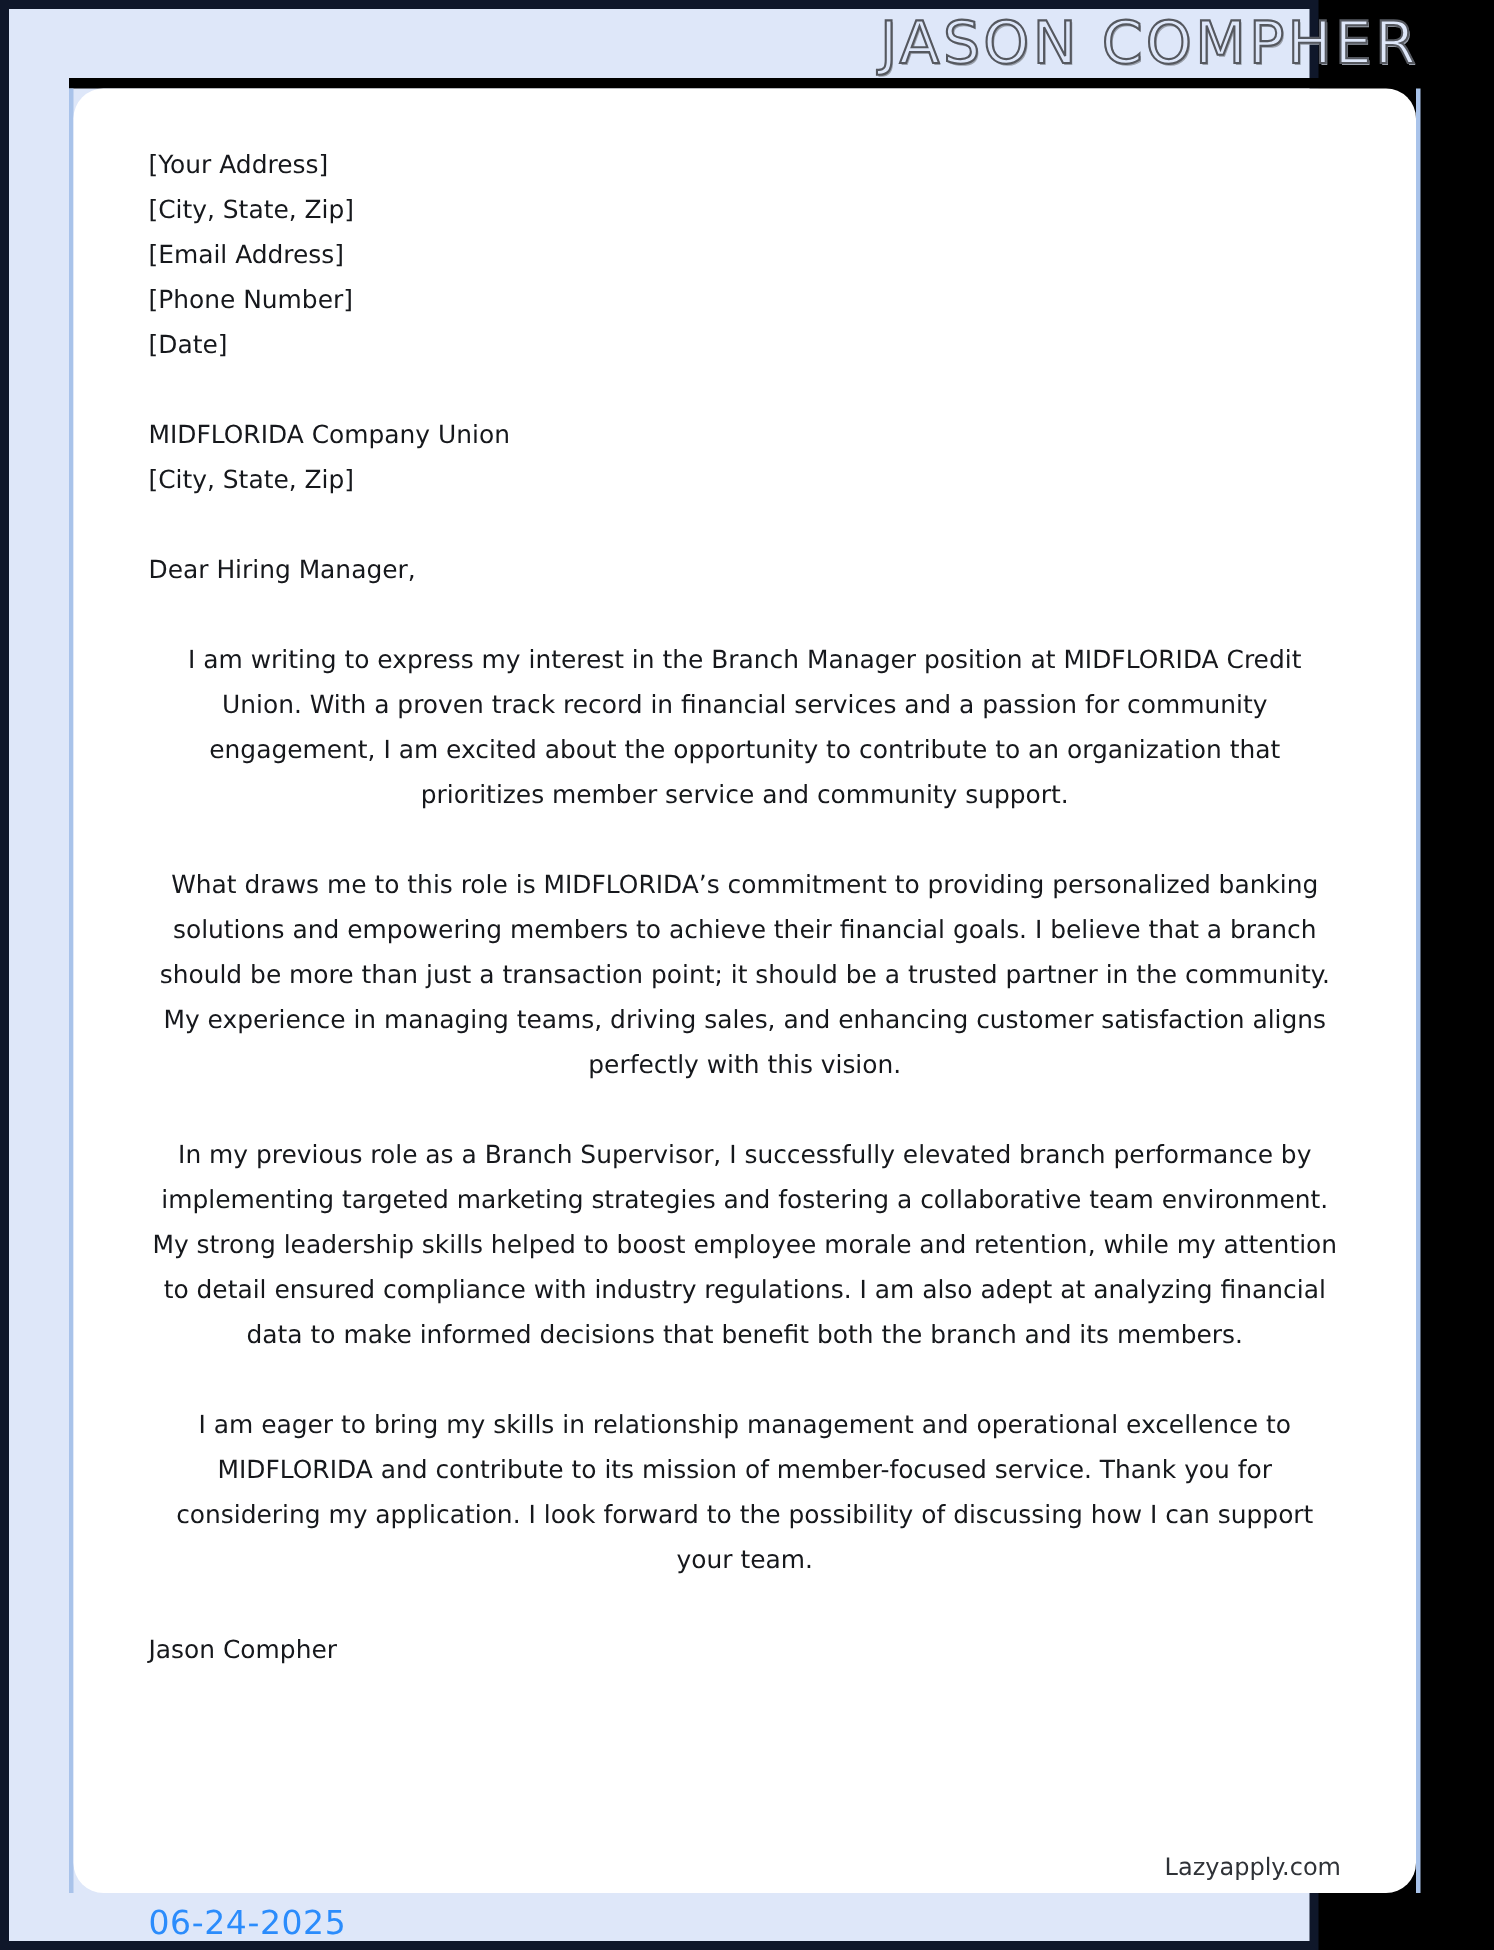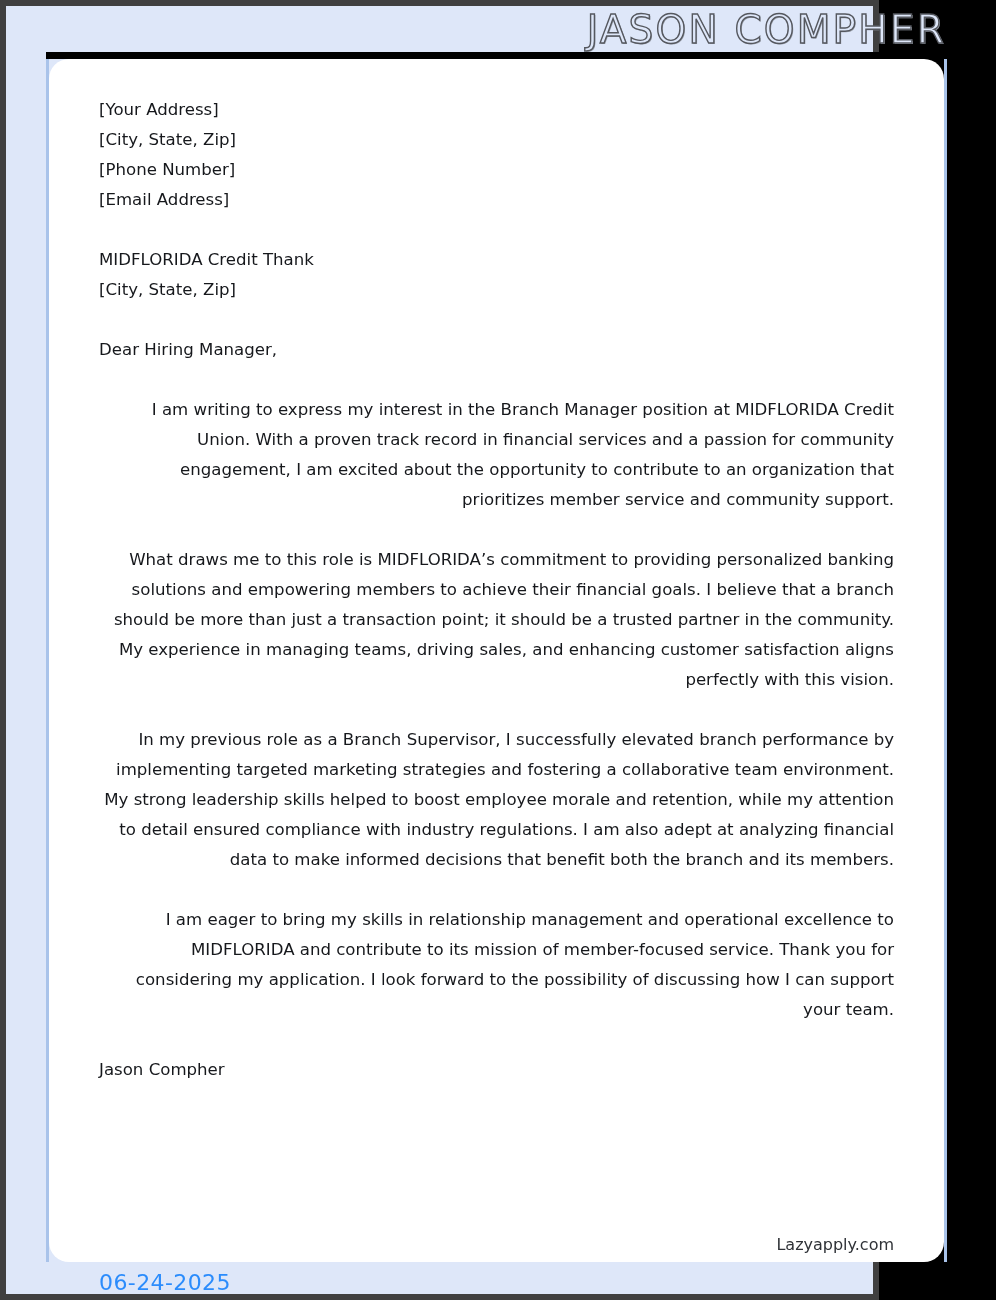--- a/index.html
+++ b/index.html
@@ -9,21 +9,21 @@
     height: 1300px;
     overflow: hidden;
     background: #000000;
   }
 
   
   .page {
     position: relative;
     width: 879px;
     height: 1300px;
-    background: #404040;
+    background: #0f172a;
     font-family: "DejaVu Sans", sans-serif;
   }
 
   
   .lavender-field {
     position: absolute;
     left: 6px;
     top: 6px;
     right: 6px;
     bottom: 6px;
@@ -114,21 +114,21 @@
 
   .block:last-child {
     margin-bottom: 0;
   }
 
   .line {
     white-space: pre;
   }
 
   .para {
-    text-align: right;
+    text-align: center;
   }
 
   
   .paper-footer {
     position: absolute;
     right: 50px;
     bottom: 8px;
     font-family: "DejaVu Sans", sans-serif;
     font-size: 16px;
     color: #2f3237;
@@ -172,26 +172,27 @@
   <div class="paper-edge-left"></div>
   <div class="paper-edge-right"></div>
 
   <div class="paper">
 
     <div class="letter-body">
 
       <div class="block">
         <div class="line">[Your Address]</div>
         <div class="line">[City, State, Zip]</div>
+        <div class="line">[Email Address]</div>
         <div class="line">[Phone Number]</div>
-        <div class="line">[Email Address]</div>
-      </div>
-
-      <div class="block">
-        <div class="line">MIDFLORIDA Credit Thank</div>
+        <div class="line">[Date]</div>
+      </div>
+
+      <div class="block">
+        <div class="line">MIDFLORIDA Company Union</div>
         <div class="line">[City, State, Zip]</div>
       </div>
 
       <div class="block">
         <div class="line">Dear Hiring Manager,</div>
       </div>
 
       <div class="block para">I am writing to express my interest in the Branch Manager position at MIDFLORIDA Credit Union. With a proven track record in financial services and a passion for community engagement, I am excited about the opportunity to contribute to an organization that prioritizes member service and community support.</div>
       <div class="block para">What draws me to this role is MIDFLORIDA’s commitment to providing personalized banking solutions and empowering members to achieve their financial goals. I believe that a branch should be more than just a transaction point; it should be a trusted partner in the community. My experience in managing teams, driving sales, and enhancing customer satisfaction aligns perfectly with this vision.</div>
       <div class="block para">In my previous role as a Branch Supervisor, I successfully elevated branch performance by implementing targeted marketing strategies and fostering a collaborative team environment. My strong leadership skills helped to boost employee morale and retention, while my attention to detail ensured compliance with industry regulations. I am also adept at analyzing financial data to make informed decisions that benefit both the branch and its members.</div>

